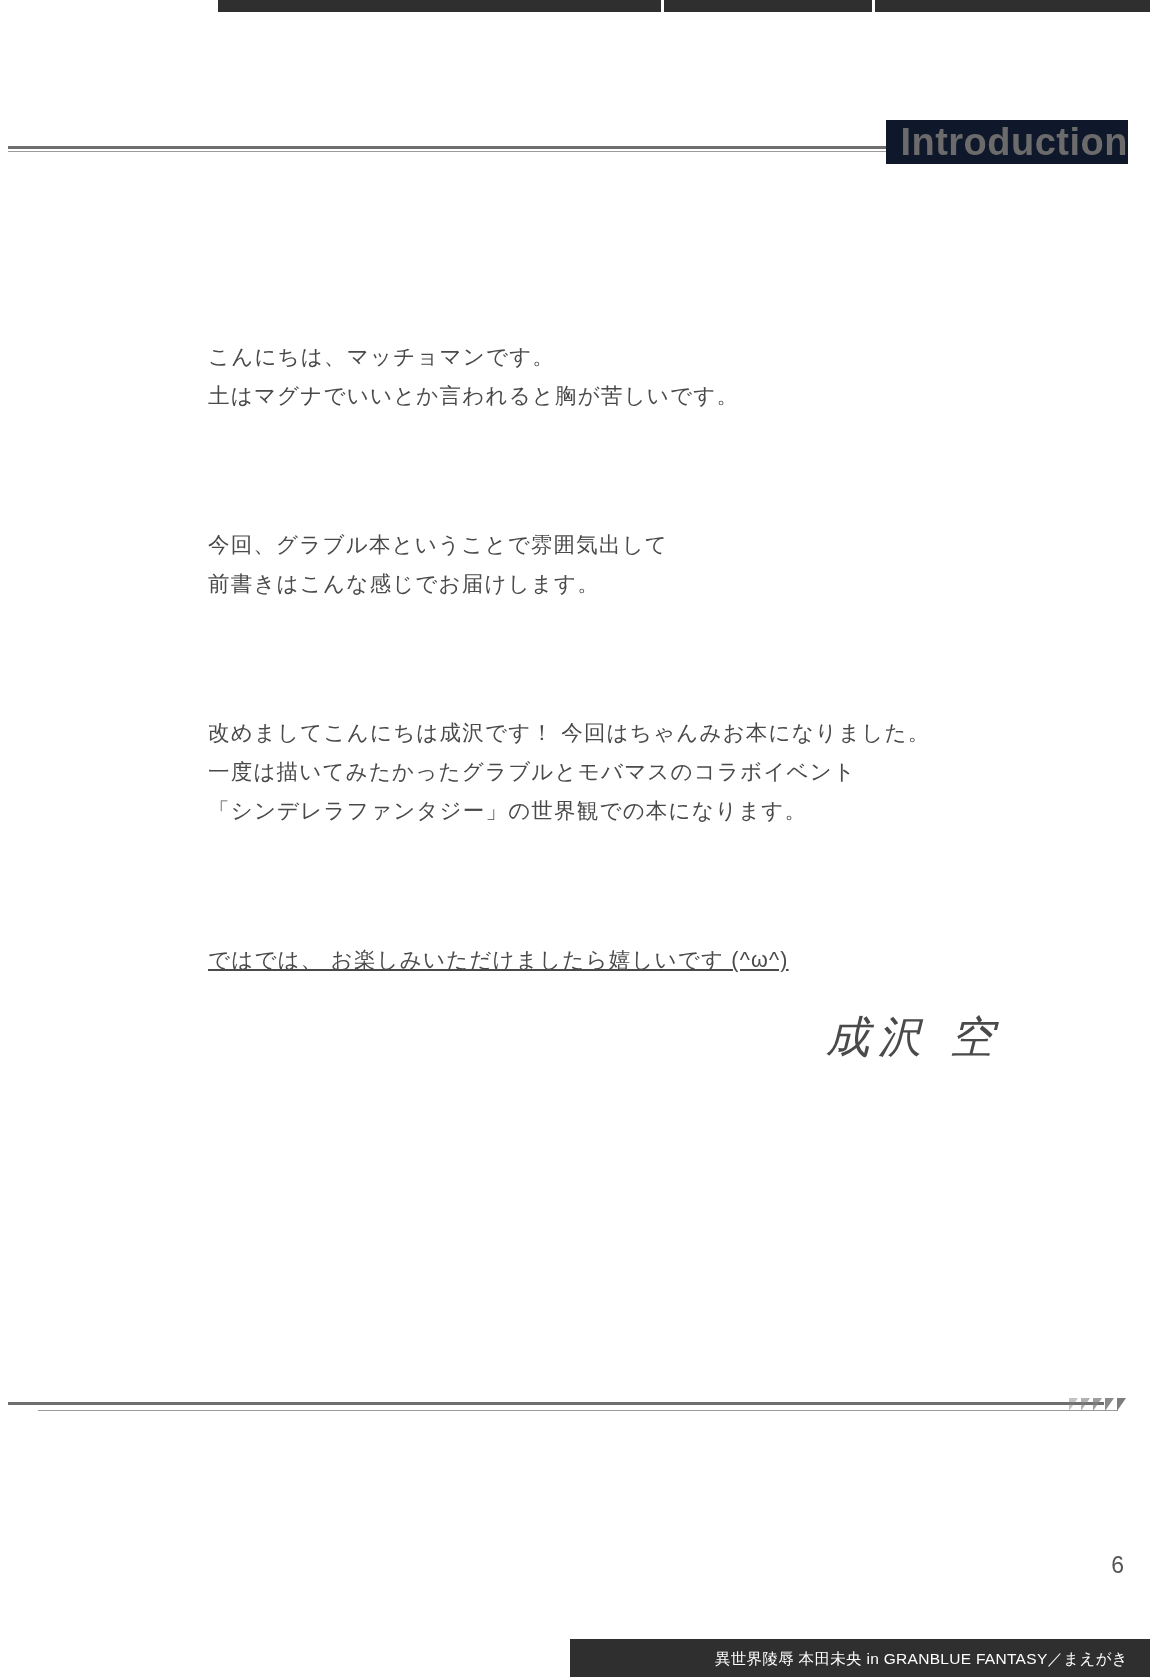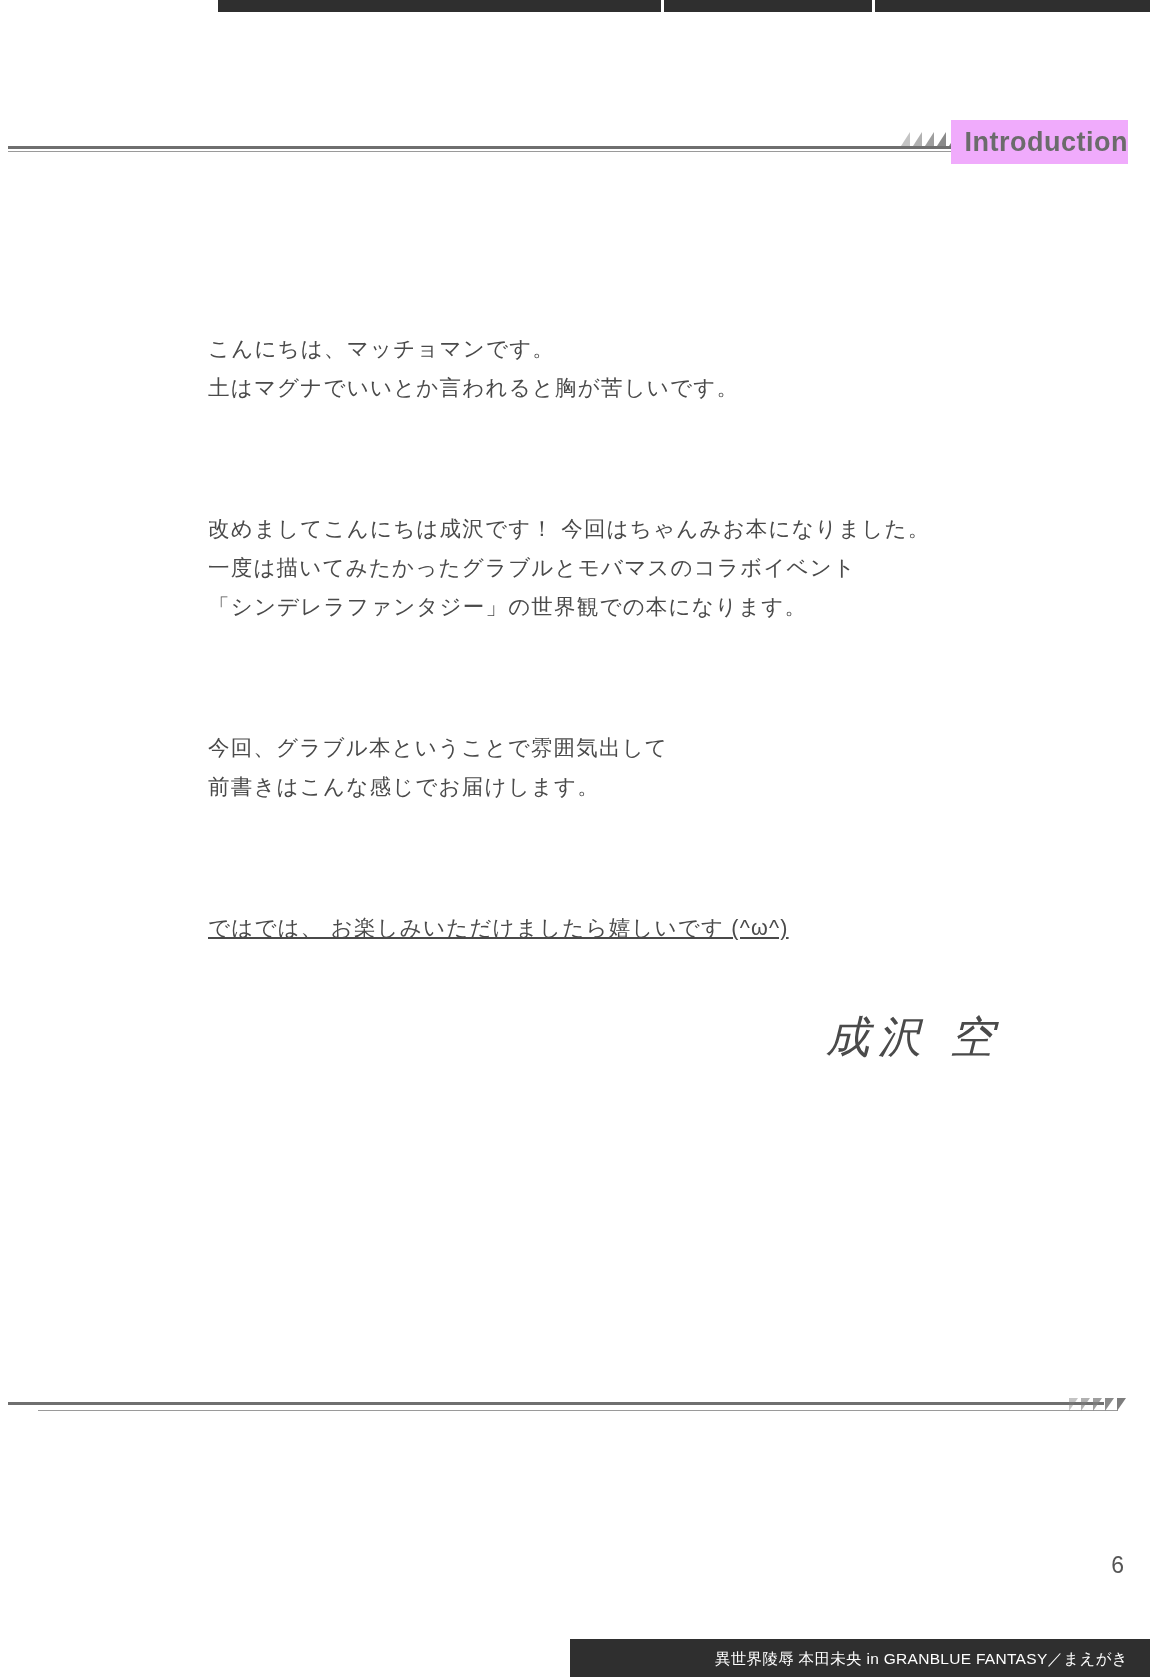--- a/index.html
+++ b/index.html
@@ -56,25 +56,25 @@
     top: 31px;
     left: 8px;
     width: 1080px;
     height: 1px;
     background: #9a9a9a;
   }
   .header-title {
     position: absolute;
     top: 0px;
     right: 22px;
-    font-size: 27px;
+    font-size: 38px;
     font-weight: bold;
     color: #6b6b6b;
     letter-spacing: 0.5px;
-    background: #f0abfc;
+    background: #0f172a;
     padding-left: 14px;
     line-height: 44px;
   }
   .chevrons {
     position: absolute;
     top: 12px;
     right: 192px;
     display: flex;
     gap: 3px;
   }
@@ -95,21 +95,21 @@
     position: absolute;
     top: 252px;
     left: 208px;
     width: 800px;
     color: #4a4a4a;
     font-size: 21.5px;
     line-height: 39px;
     letter-spacing: 1.2px;
     white-space: pre-wrap;
   }
-  .para { margin: 0 0 24px 0; }
+  .para { margin: 8px 0 24px 0; }
   .para:last-child { margin-bottom: 0; text-decoration: underline; }
 
   .signature {
     position: absolute;
     top: 1008px;
     right: 148px;
     font-size: 44px;
     color: #4a4a4a;
     letter-spacing: 8px;
     font-style: italic;
@@ -193,25 +193,25 @@
       <span class="chev s3"></span>
       <span class="chev s4"></span>
       <span class="chev s5"></span>
     </div>
     <div class="header-title">Introduction</div>
   </div>
 
   <div class="body-text">
     <p class="para">こんにちは、マッチョマンです。
 土はマグナでいいとか言われると胸が苦しいです。</p>
+    <p class="para">今回、グラブル本ということで雰囲気出して
+前書きはこんな感じでお届けします。</p>
     <p class="para">改めましてこんにちは成沢です！ 今回はちゃんみお本になりました。
 一度は描いてみたかったグラブルとモバマスのコラボイベント
 「シンデレラファンタジー」の世界観での本になります。</p>
-    <p class="para">今回、グラブル本ということで雰囲気出して
-前書きはこんな感じでお届けします。</p>
     <p class="para">ではでは、 お楽しみいただけましたら嬉しいです (^ω^)</p>
   </div>
 
   <div class="signature">成沢 空</div>
 
   <div class="bottom-rule"></div>
   <div class="bottom-rule2"></div>
   <div class="chevrons-bottom">
     <span class="chev-b" style="opacity:.45"></span>
     <span class="chev-b" style="opacity:.6"></span>

